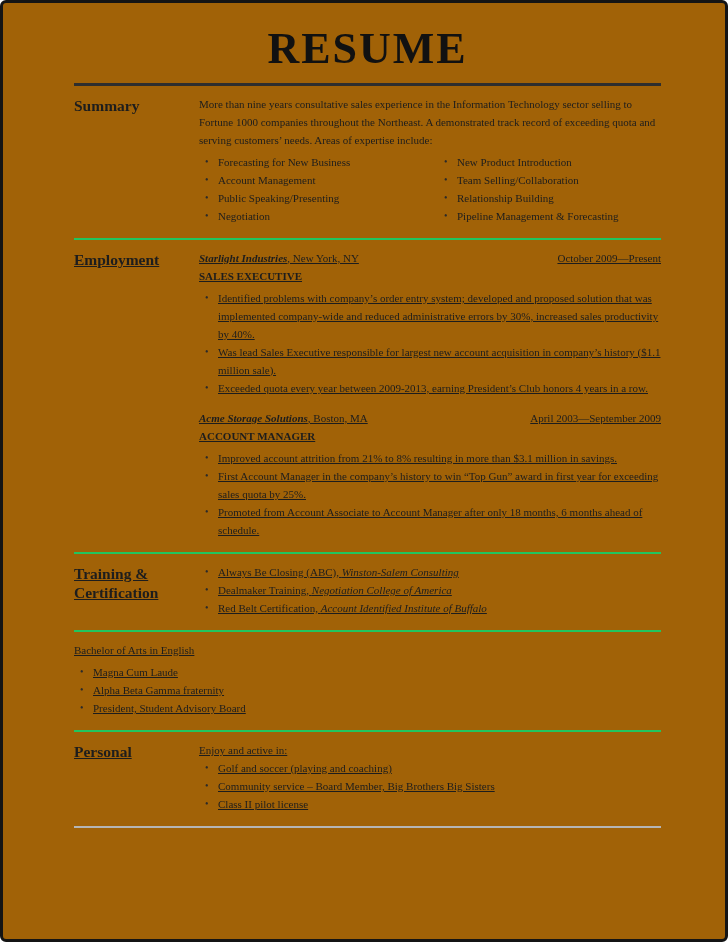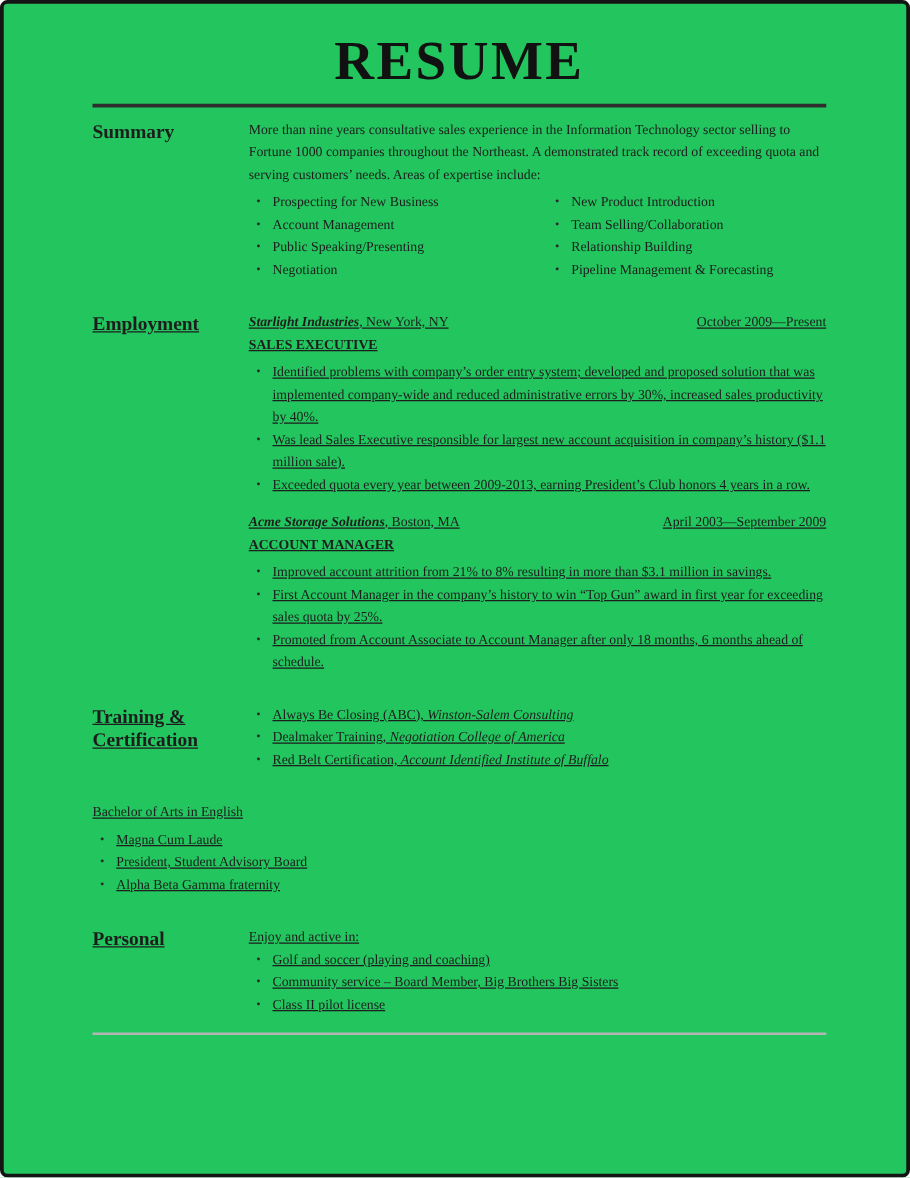--- a/index.html
+++ b/index.html
@@ -1,19 +1,19 @@
 <!DOCTYPE html>
 <html><head>
 <meta charset="utf-8">
 <style>
   html, body { margin: 0; padding: 0; background: #ffffff; }
   .page {
     width: 728px; height: 942px; box-sizing: border-box;
     border: 3px solid #141414; border-radius: 6px;
-    background: #22c55e; overflow: hidden;
+    background: #a16207; overflow: hidden;
     font-family: "Liberation Serif", "DejaVu Serif", serif;
     color: #1d1d1d;
   }
   .sheet { padding: 14px 64px 0 71px; }
   .doc-title {
     text-align: center; font-size: 44px; font-weight: bold;
     letter-spacing: 2px; line-height: 1.45; margin: 0 0 2px 0; color: #111;
   }
   .title-rule { border: none; border-top: 3px solid #2e2e2e; margin: 0; }
   .section { display: flex; padding: 9px 0 13px 0; }
@@ -50,21 +50,21 @@
 
     <h1 class="doc-title">RESUME</h1>
     <hr class="title-rule">
 
     <div class="section">
       <div class="section-label">Summary</div>
       <div class="section-content">
         <div>More than nine years consultative sales experience in the Information Technology sector selling to Fortune 1000 companies throughout the Northeast. A demonstrated track record of exceeding quota and serving customers’ needs. Areas of expertise include:</div>
         <div class="expertise">
           <ul class="dotted">
-            <li>Prospecting for New Business</li>
+            <li>Forecasting for New Business</li>
             <li>Account Management</li>
             <li>Public Speaking/Presenting</li>
             <li>Negotiation</li>
           </ul>
           <ul class="dotted">
             <li>New Product Introduction</li>
             <li>Team Selling/Collaboration</li>
             <li>Relationship Building</li>
             <li>Pipeline Management &amp; Forecasting</li>
           </ul>
@@ -114,22 +114,22 @@
           <li><span>Red Belt Certification, </span><span class="org-italic">Account Identified Institute of Buffalo</span></li>
         </ul>
       </div>
     </div>
 
     <div class="section">
       <div class="section-content">
         <div>Bachelor of Arts in English</div>
         <ul class="dotted" style="margin-top:4px;">
           <li>Magna Cum Laude</li>
+          <li>Alpha Beta Gamma fraternity</li>
           <li>President, Student Advisory Board</li>
-          <li>Alpha Beta Gamma fraternity</li>
         </ul>
       </div>
     </div>
 
     <div class="section">
       <div class="section-label">Personal</div>
       <div class="section-content">
         <div>Enjoy and active in:</div>
         <ul class="dotted" style="margin-top:0;">
           <li>Golf and soccer (playing and coaching)</li>

